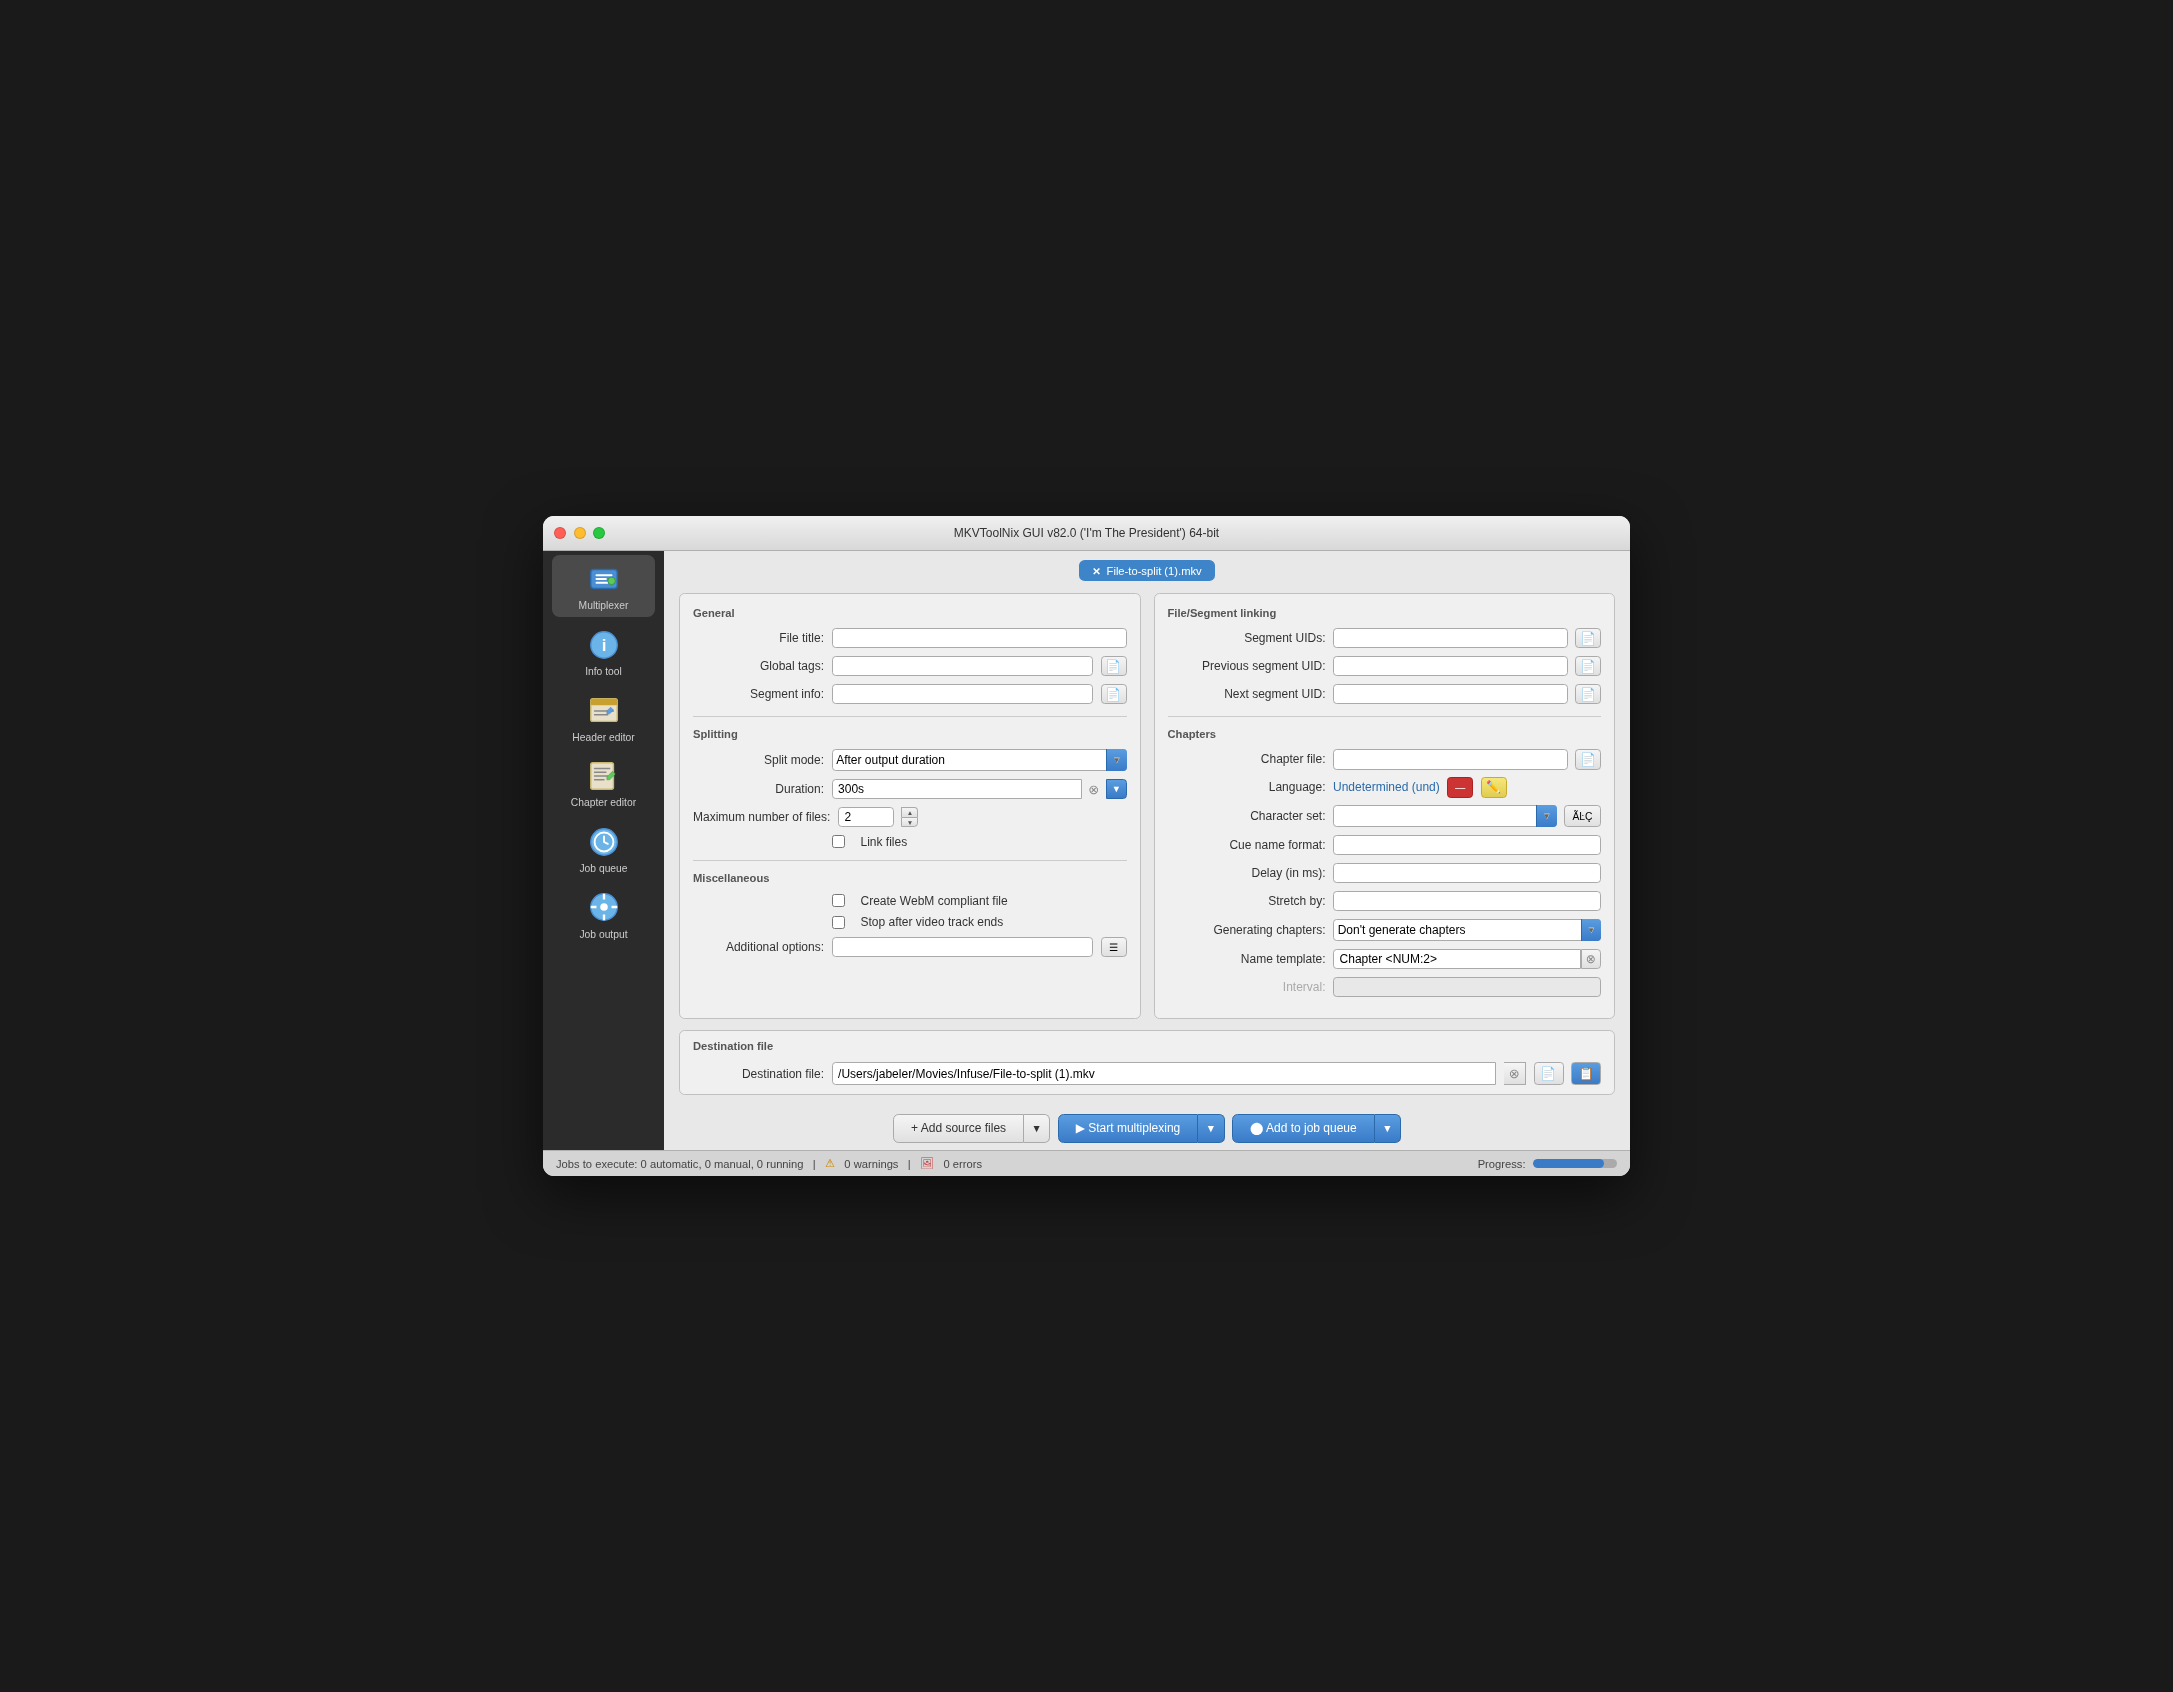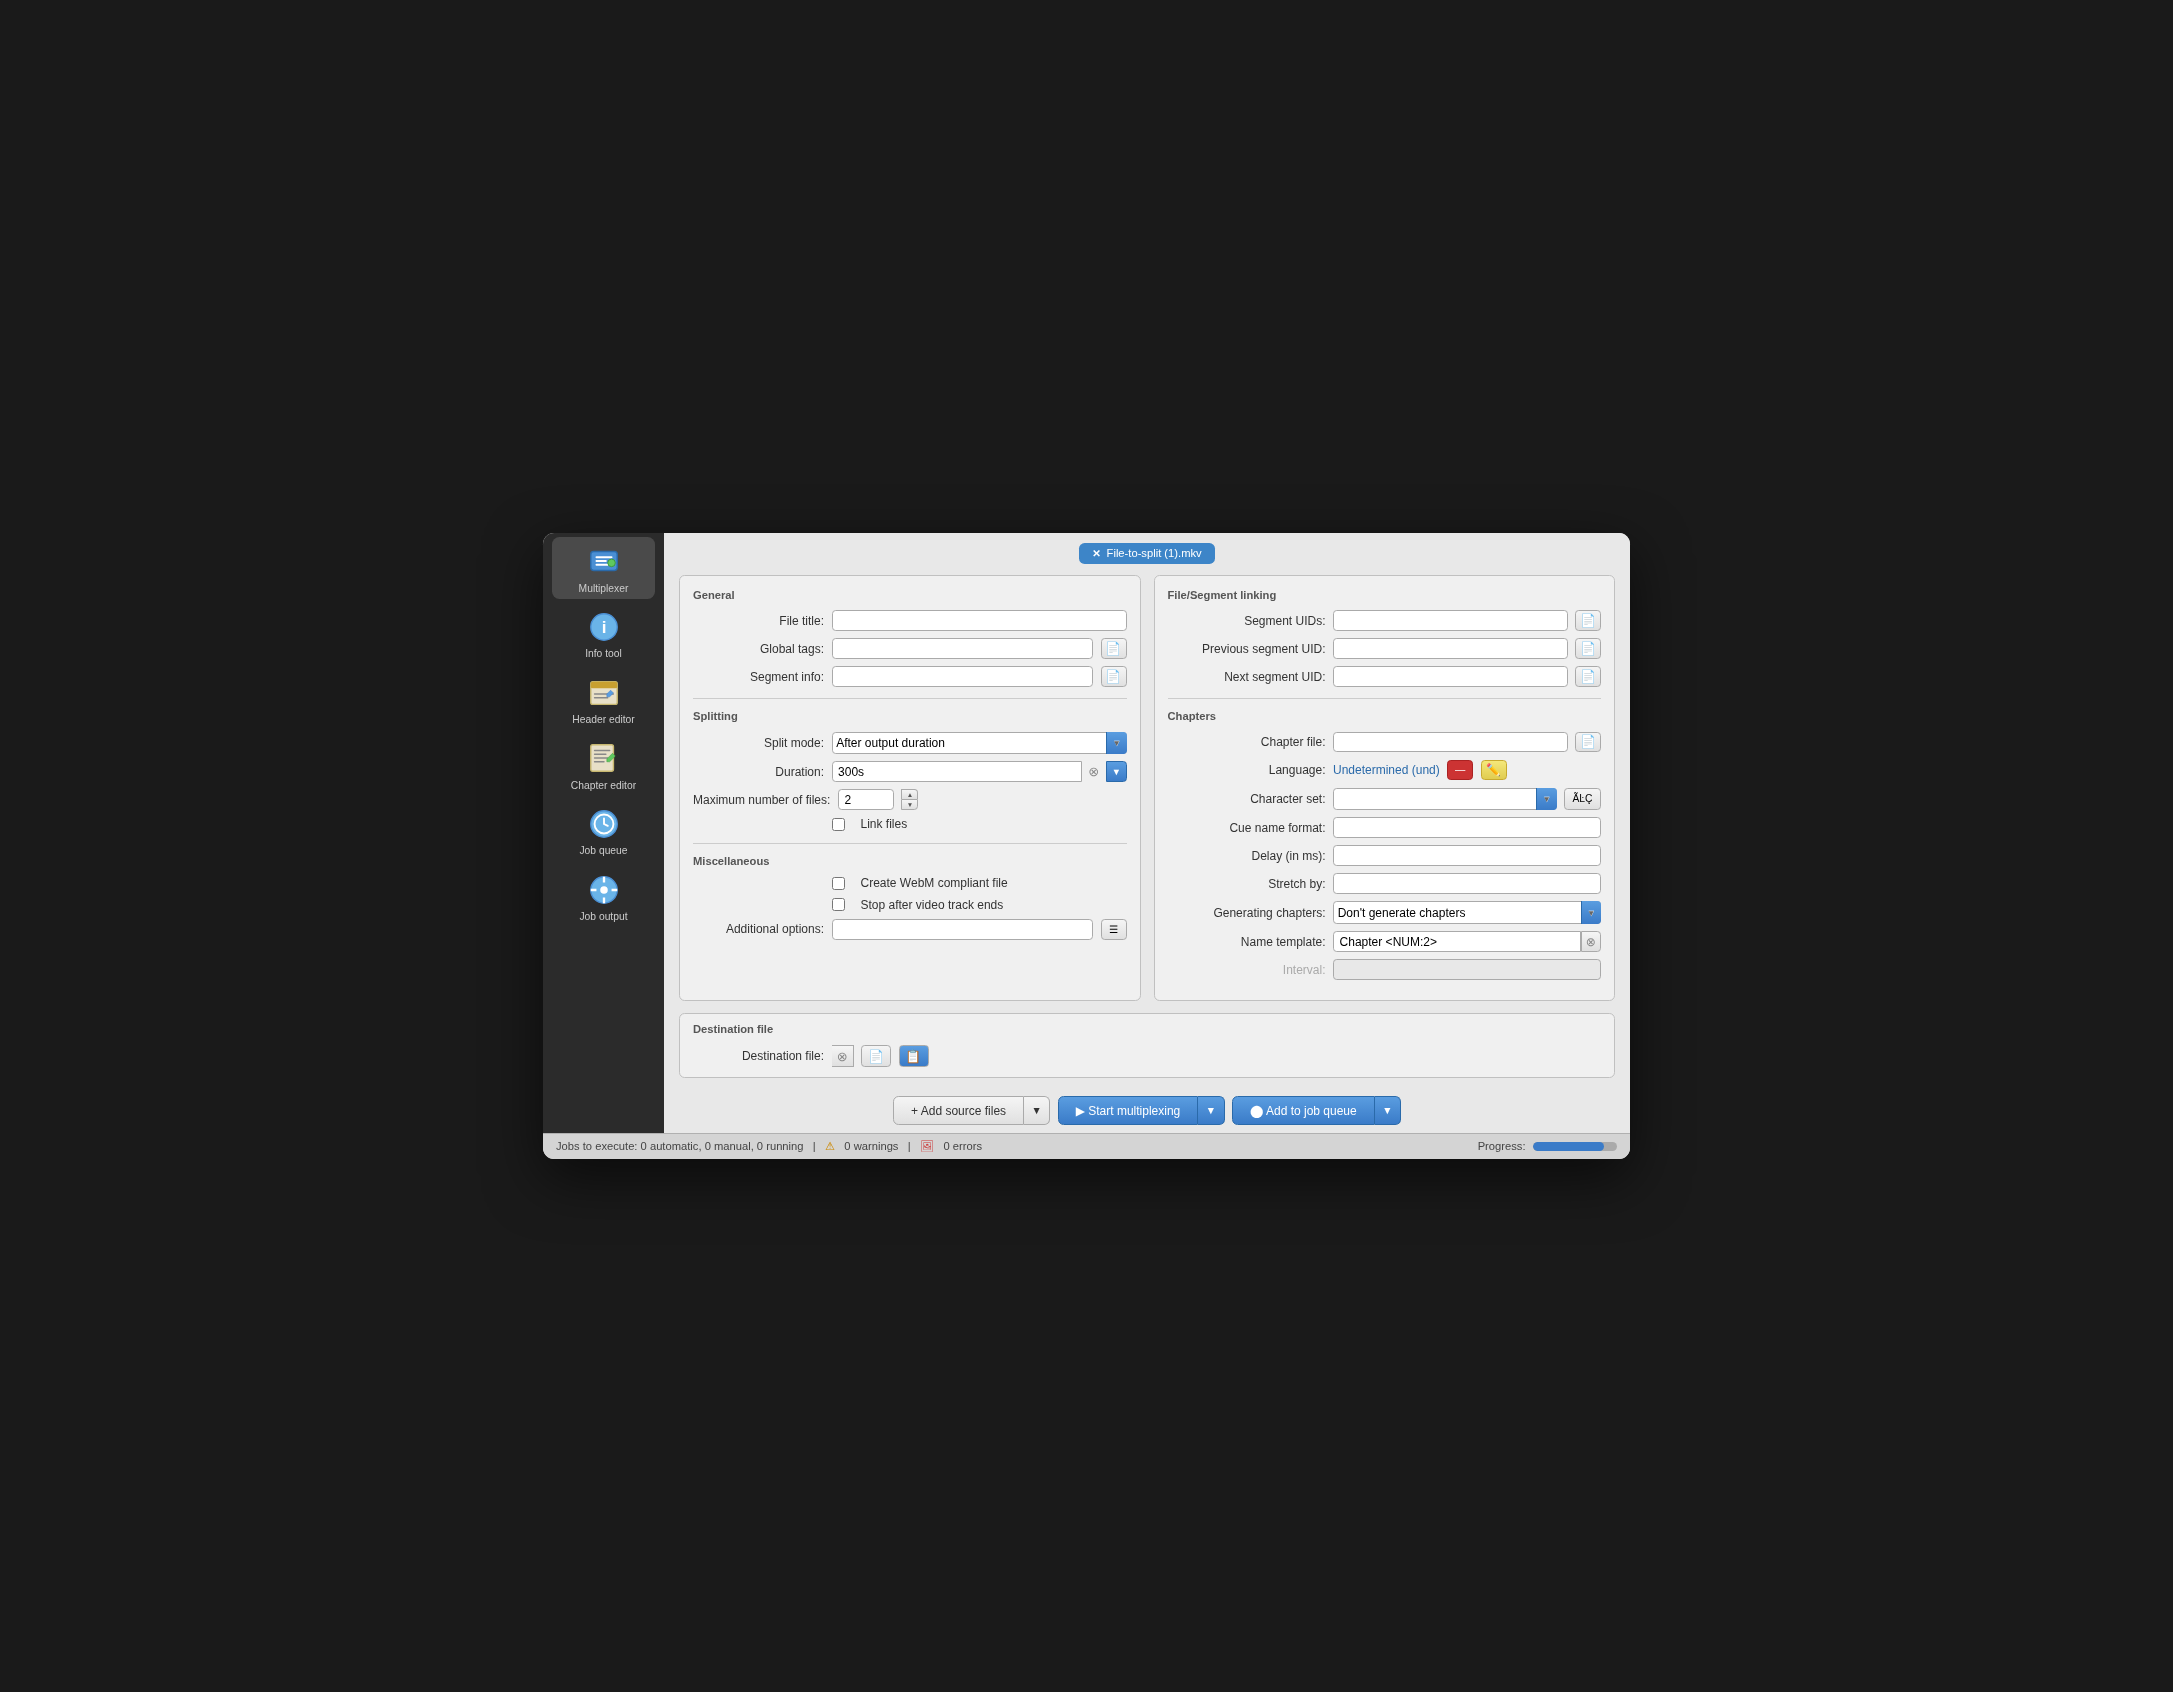--- a/index.html
+++ b/index.html
@@ -550,20 +550,28 @@
       border-radius: 4.7px;
     }
     .warning-icon { color: #cc8800; }
     .error-icon { color: #cc3333; }
   </style>
 </head>
 <body>
 
 <div class="window">
 
+  <div class="titlebar">
+    <div class="traffic-lights">
+      <div class="traffic-light tl-red"></div>
+      <div class="traffic-light tl-yellow"></div>
+      <div class="traffic-light tl-green"></div>
+    </div>
+    <span class="titlebar-title">MKVToolNix GUI v82.0 ('I'm The President') 64-bit</span>
+  </div>
 
   <div class="main-content">
 
     <div class="sidebar">
 
       <div class="sidebar-item active">
         <div class="sidebar-icon">
           <svg viewBox="0 0 36 36" fill="none">
             <rect x="4" y="8" width="28" height="20" rx="3" fill="#4a8fd4" stroke="#2a6aaa" stroke-width="1.5"></rect>
             <path d="M10 14h16M10 18h10M10 22h12" stroke="white" stroke-width="2" stroke-linecap="round"></path>
@@ -824,20 +832,21 @@
             <span class="form-label form-label-wide" style="color:#aaa;">Interval:</span>
             <input type="text" class="text-input disabled-input" value="" disabled="" style="">
           </div>
         </div>
       </div>
 
       <div class="destination-section">
         <div class="section-title">Destination file</div>
         <div class="dest-row">
           <span class="form-label">Destination file:</span>
+          <input type="text" class="dest-input" value="/Users/jabeler/Movies/Infuse/File-to-split (1).mkv" style="">
           <button class="dest-clear">⊗</button>
           <button class="dest-browse">📄</button>
           <button class="dest-copy">📋</button>
         </div>
       </div>
 
       <div class="action-bar">
         <div class="action-group">
           <button class="action-btn">+ Add source files</button>
           <button class="action-btn-dropdown">▼</button>

